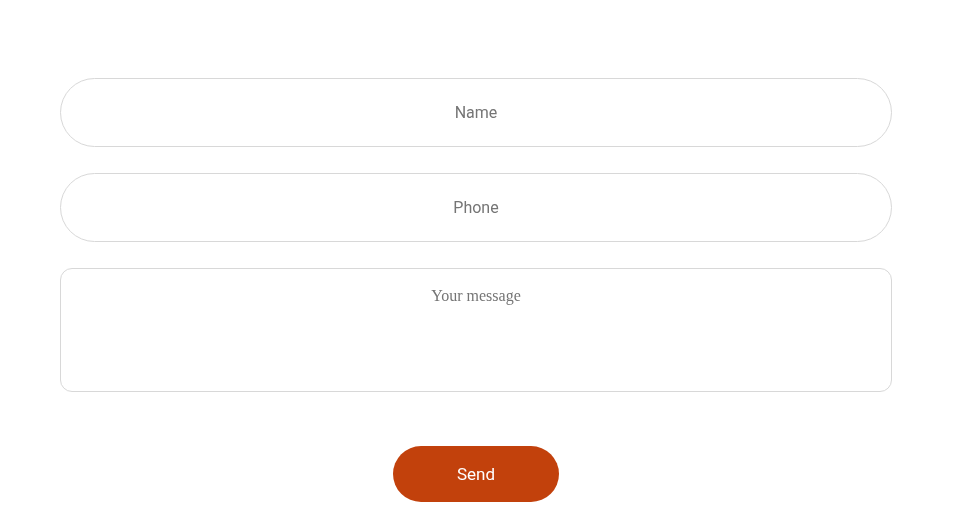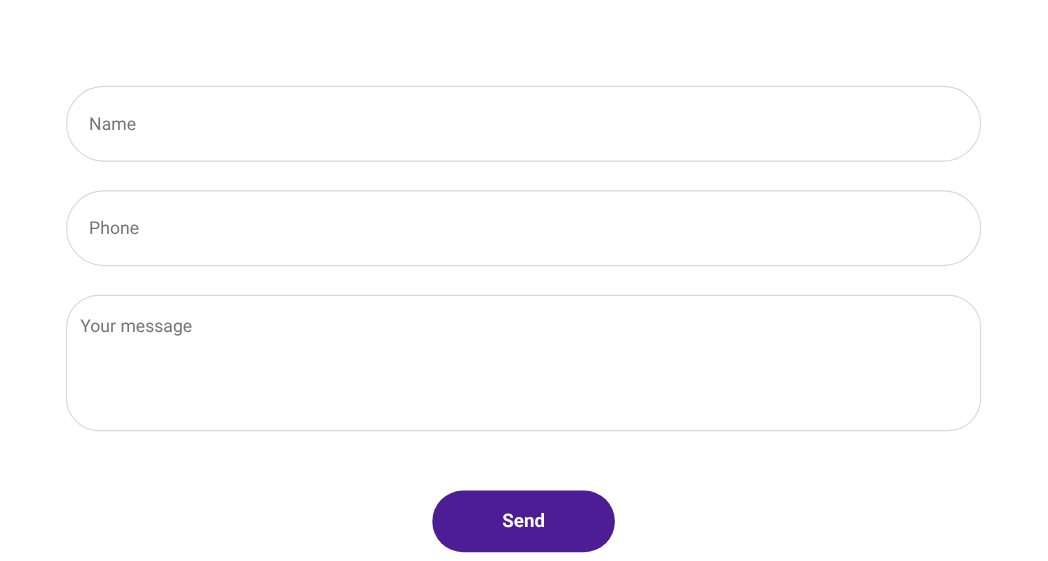--- a/index.html
+++ b/index.html
@@ -1,18 +1,19 @@
 <!DOCTYPE html>
 <html><head>
   <meta charset="utf-8">
   <style>
     * {
       box-sizing: border-box;
       margin: 0;
       padding: 0;
+      text-align: center;
     }
     body {
       font-family: -apple-system, BlinkMacSystemFont, "Segoe UI", Roboto, "Helvetica Neue", Arial, sans-serif;
       background: #ffffff;
       width: 953px;
       height: 510px;
       position: relative;
     }
     .form-container {
       position: absolute;
@@ -45,38 +46,39 @@
       color: #333;
       background: #ffffff;
       outline: none;
     }
     input::placeholder,
     textarea::placeholder {
       color: #757575;
       opacity: 1;
     }
     textarea {
-      border-radius: 30px;
+      border-radius: 12px;
       height: 124px;
       resize: none;
       padding: 18px 12px;
+      font-family: Liberation Serif, serif;
     }
     .submit-wrapper {
       display: flex;
       justify-content: center;
       margin-top: 50px;
     }
     .submit-btn {
-      background: #4c1d95;
+      background: #c2410c;
       color: #ffffff;
       border: none;
       border-radius: 30px;
       padding: 18px 64px;
       font-size: 17px;
-      font-weight: 700;
+      font-weight: 400;
       cursor: pointer;
       font-family: inherit;
     }
   </style>
 </head>
 <body>
 
 <div class="form-container">
   <div class="row">
     <div class="field">

